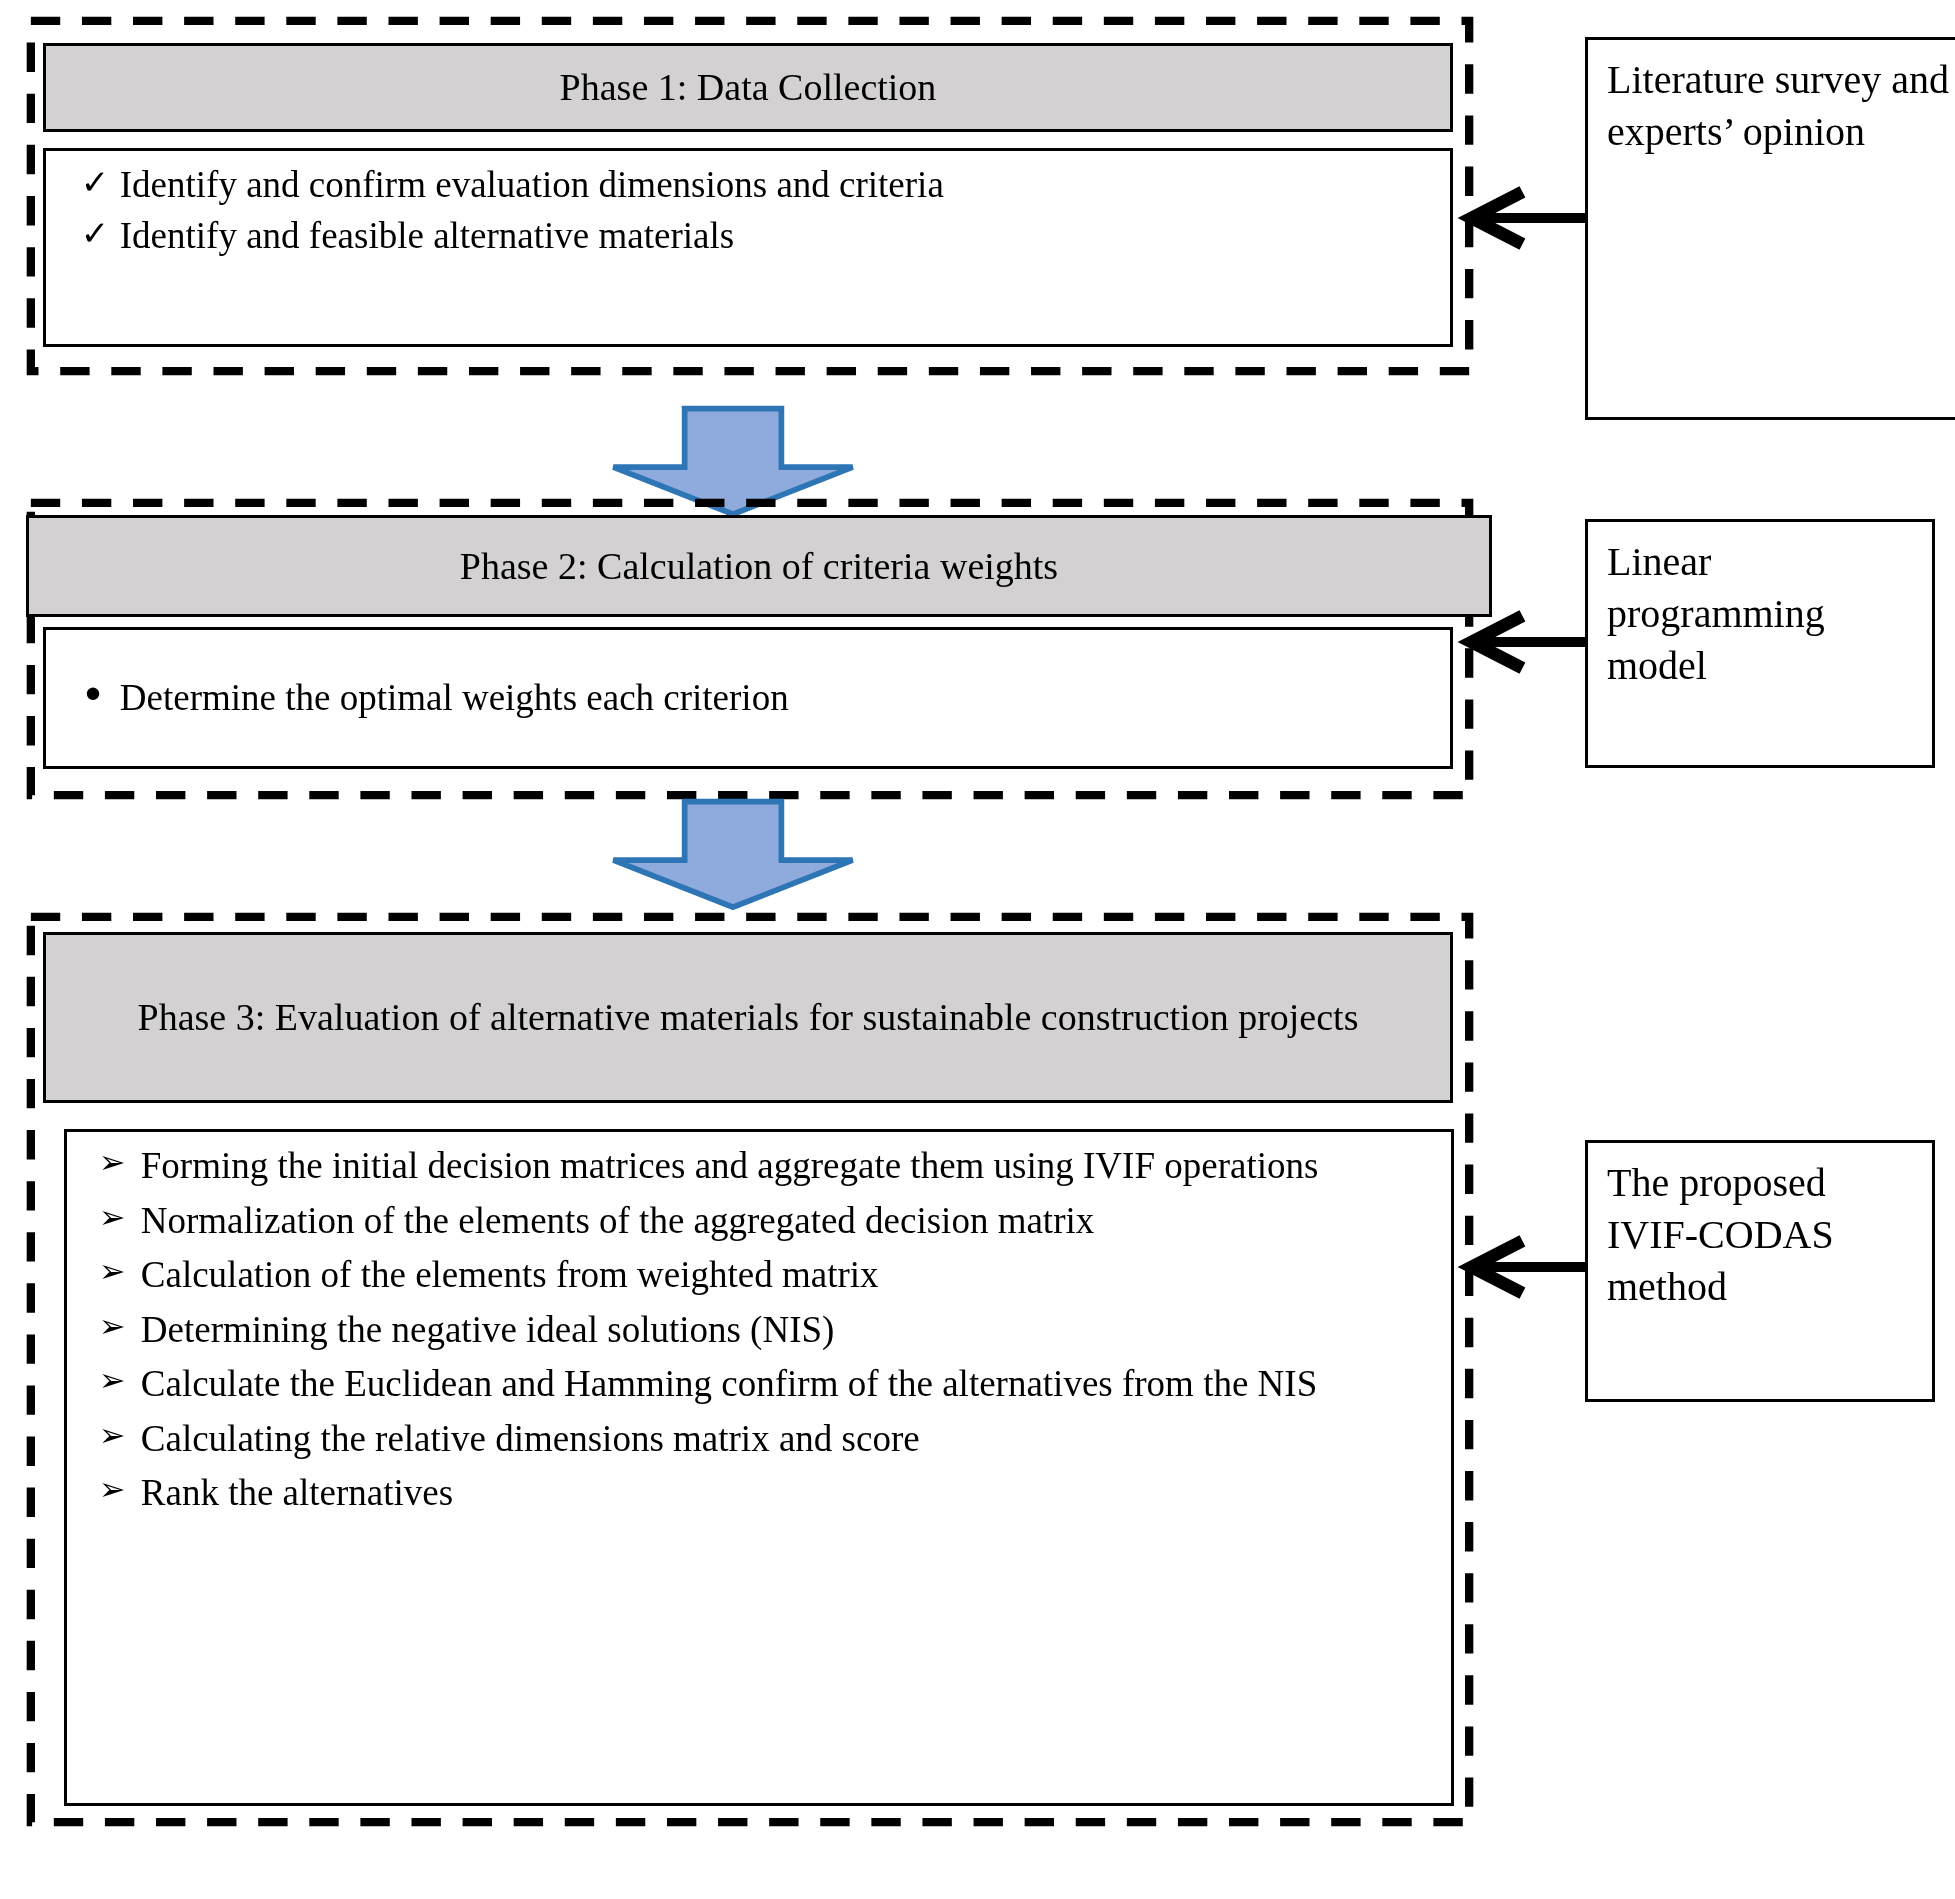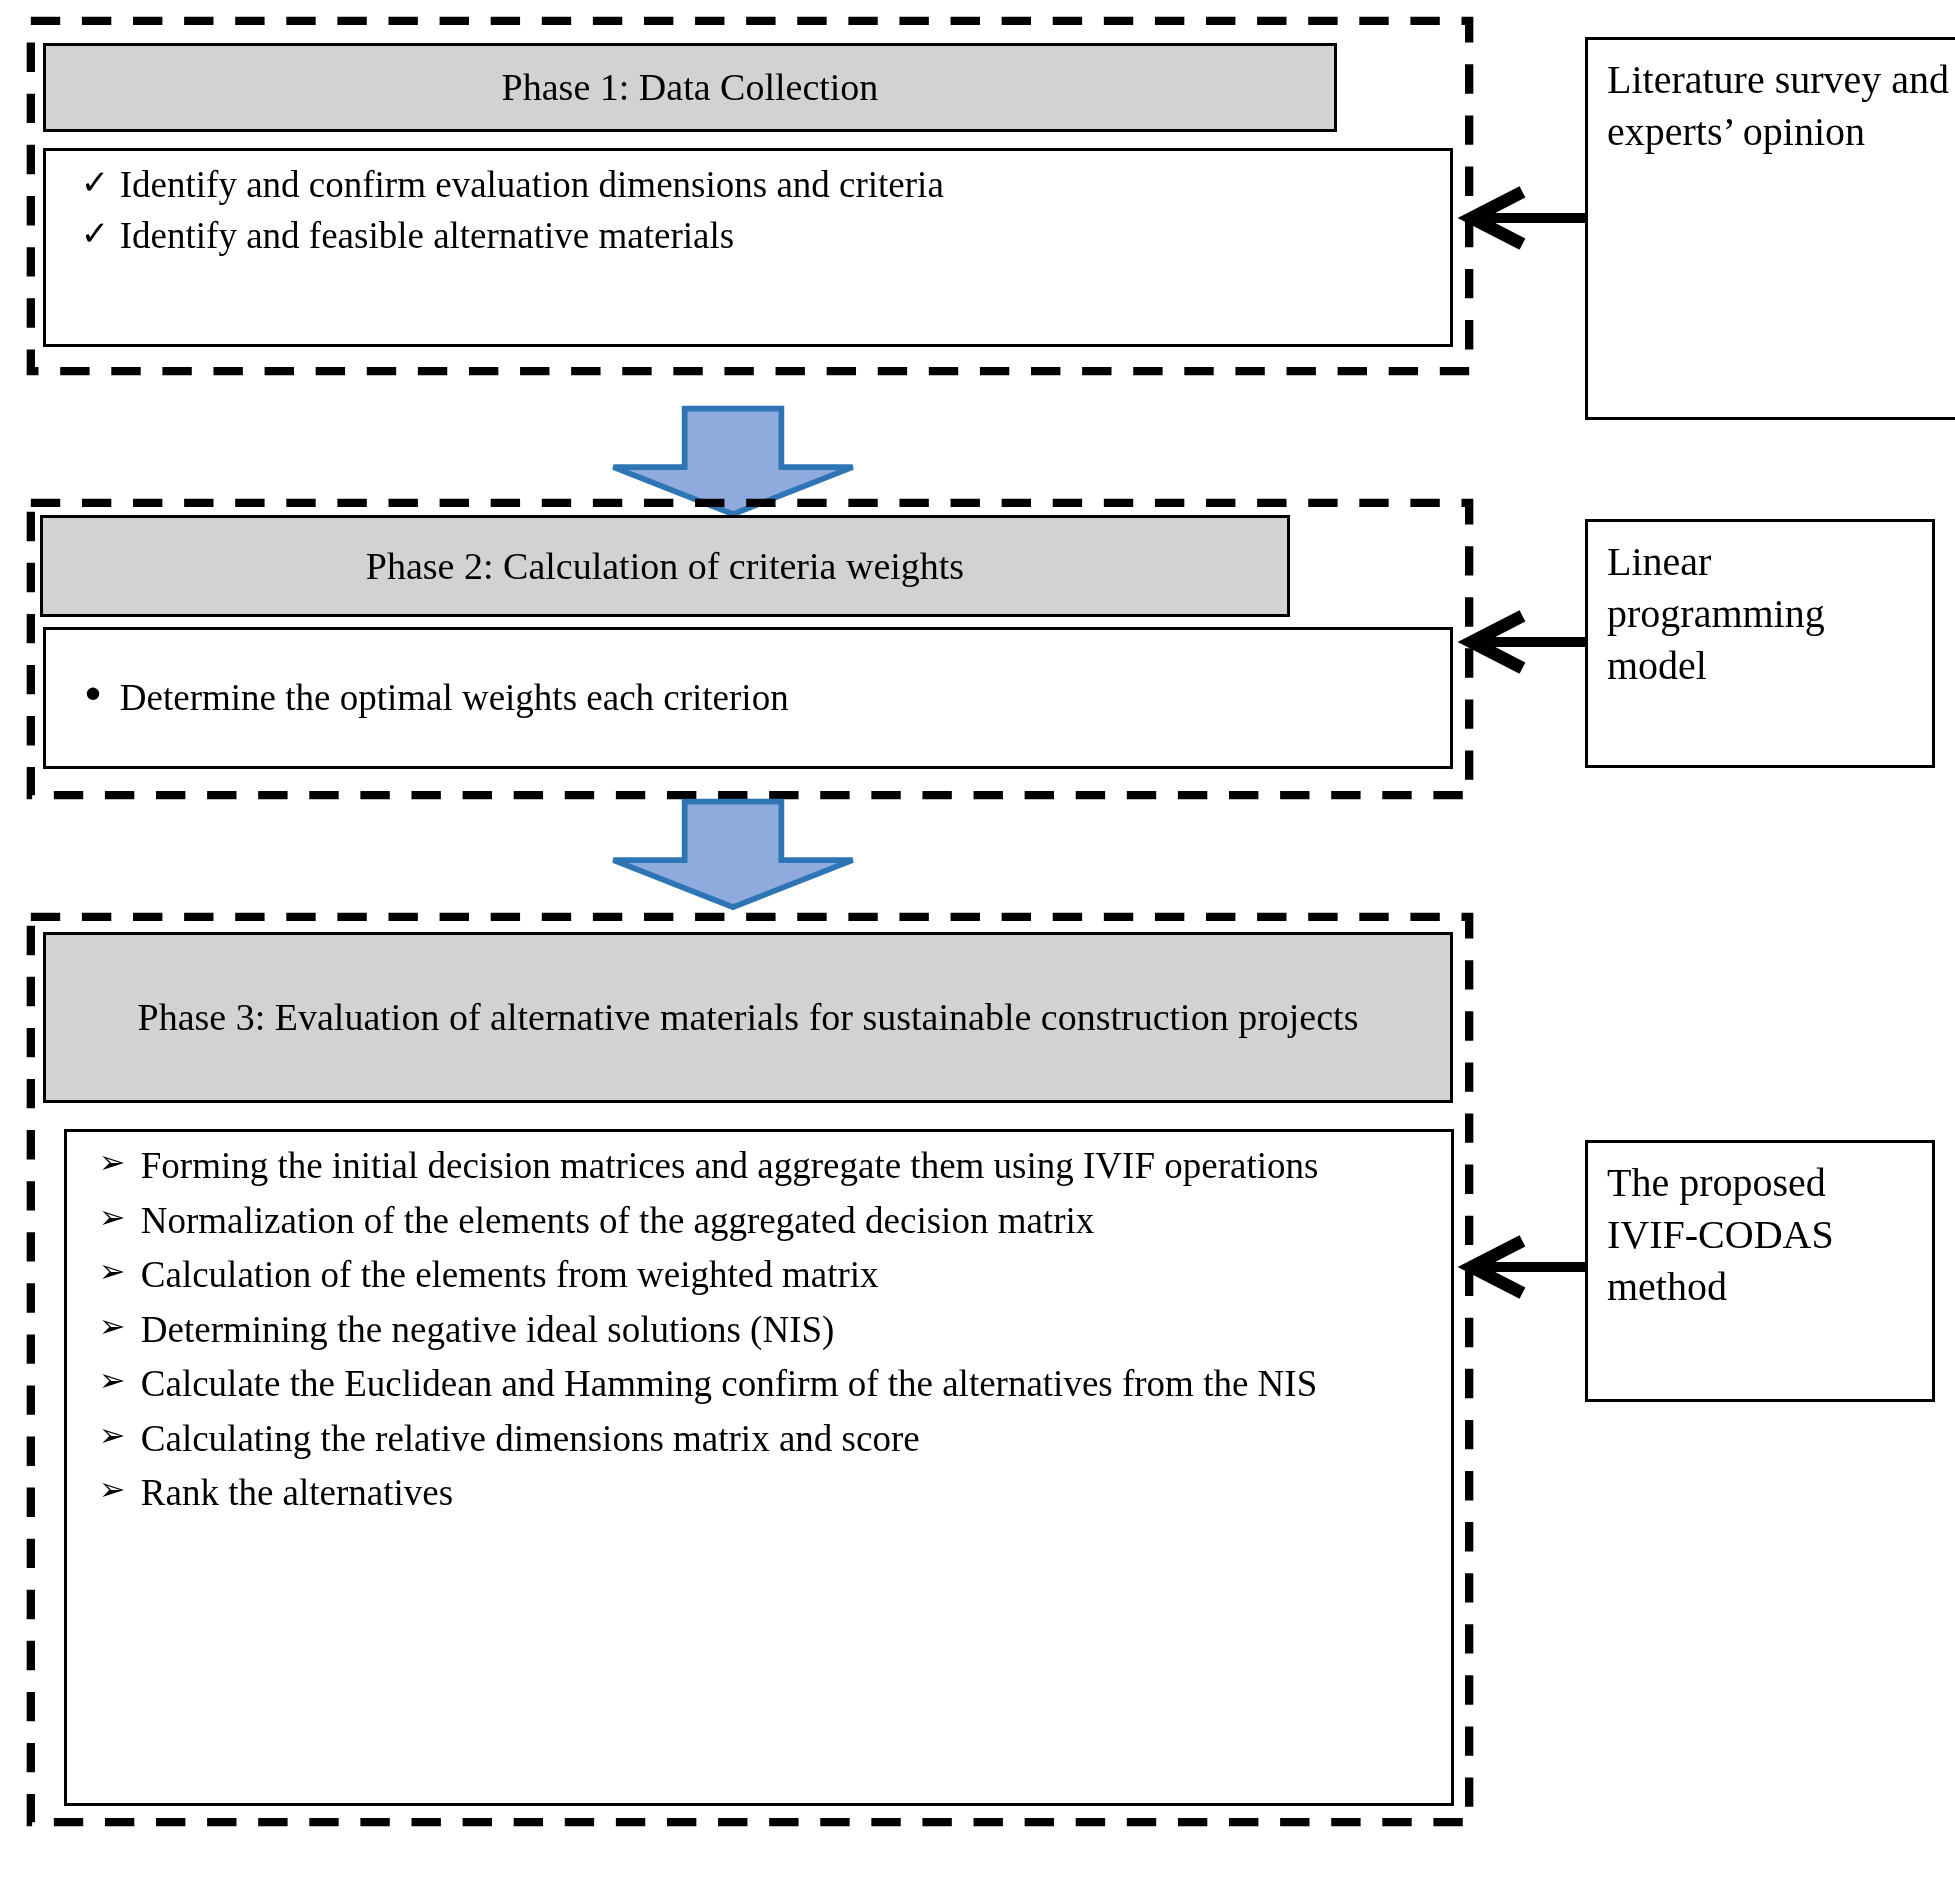--- a/index.html
+++ b/index.html
@@ -126,21 +126,21 @@
 <div id="canvas">
 
   <div class="phase-container" style="left:27px; top:16.6px; width:1446px; height:358px;">
     <div class="dash-frame">
       <svg viewBox="0 0 2264 560" preserveAspectRatio="none">
         <rect x="6" y="6" width="2252" height="548" fill="none" stroke="#000000" stroke-width="13" stroke-dasharray="46 34" stroke-linecap="butt"></rect>
       </svg>
     </div>
   </div>
 
-  <div class="phase-header" style="left:43px; top:43px; width:1294px; height:89px;">
+  <div class="phase-header" style="left:43px; top:43px; width:1410px; height:89px;">
     <span>Phase 1: Data Collection</span>
   </div>
 
   <div class="phase-body" style="left:43px; top:148px; width:1410px; height:199px;">
     <ul class="bullets tight">
       <li>
         <span class="marker">✓</span>
         <span class="txt">Identify and confirm evaluation dimensions and criteria</span>
       </li>
       <li>
@@ -168,21 +168,21 @@
   </div>
 
   <div class="phase-container" style="left:27px; top:499px; width:1446px; height:300px;">
     <div class="dash-frame">
       <svg viewBox="0 0 2264 470" preserveAspectRatio="none">
         <rect x="6" y="6" width="2252" height="458" fill="none" stroke="#000000" stroke-width="13" stroke-dasharray="46 34" stroke-linecap="butt"></rect>
       </svg>
     </div>
   </div>
 
-  <div class="phase-header" style="left:40px; top:515px; width:1250px; height:102px;">
+  <div class="phase-header" style="left:26px; top:515px; width:1466px; height:102px;">
     <span>Phase 2: Calculation of criteria weights</span>
   </div>
 
   <div class="phase-body" style="left:43px; top:627px; width:1410px; height:142px; display:flex; align-items:center;">
     <ul class="bullets tight" style="width:100%;">
       <li style="margin-bottom:0;">
         <span class="marker dot">●</span>
         <span class="txt">Determine the optimal weights  each criterion</span>
       </li>
     </ul>

